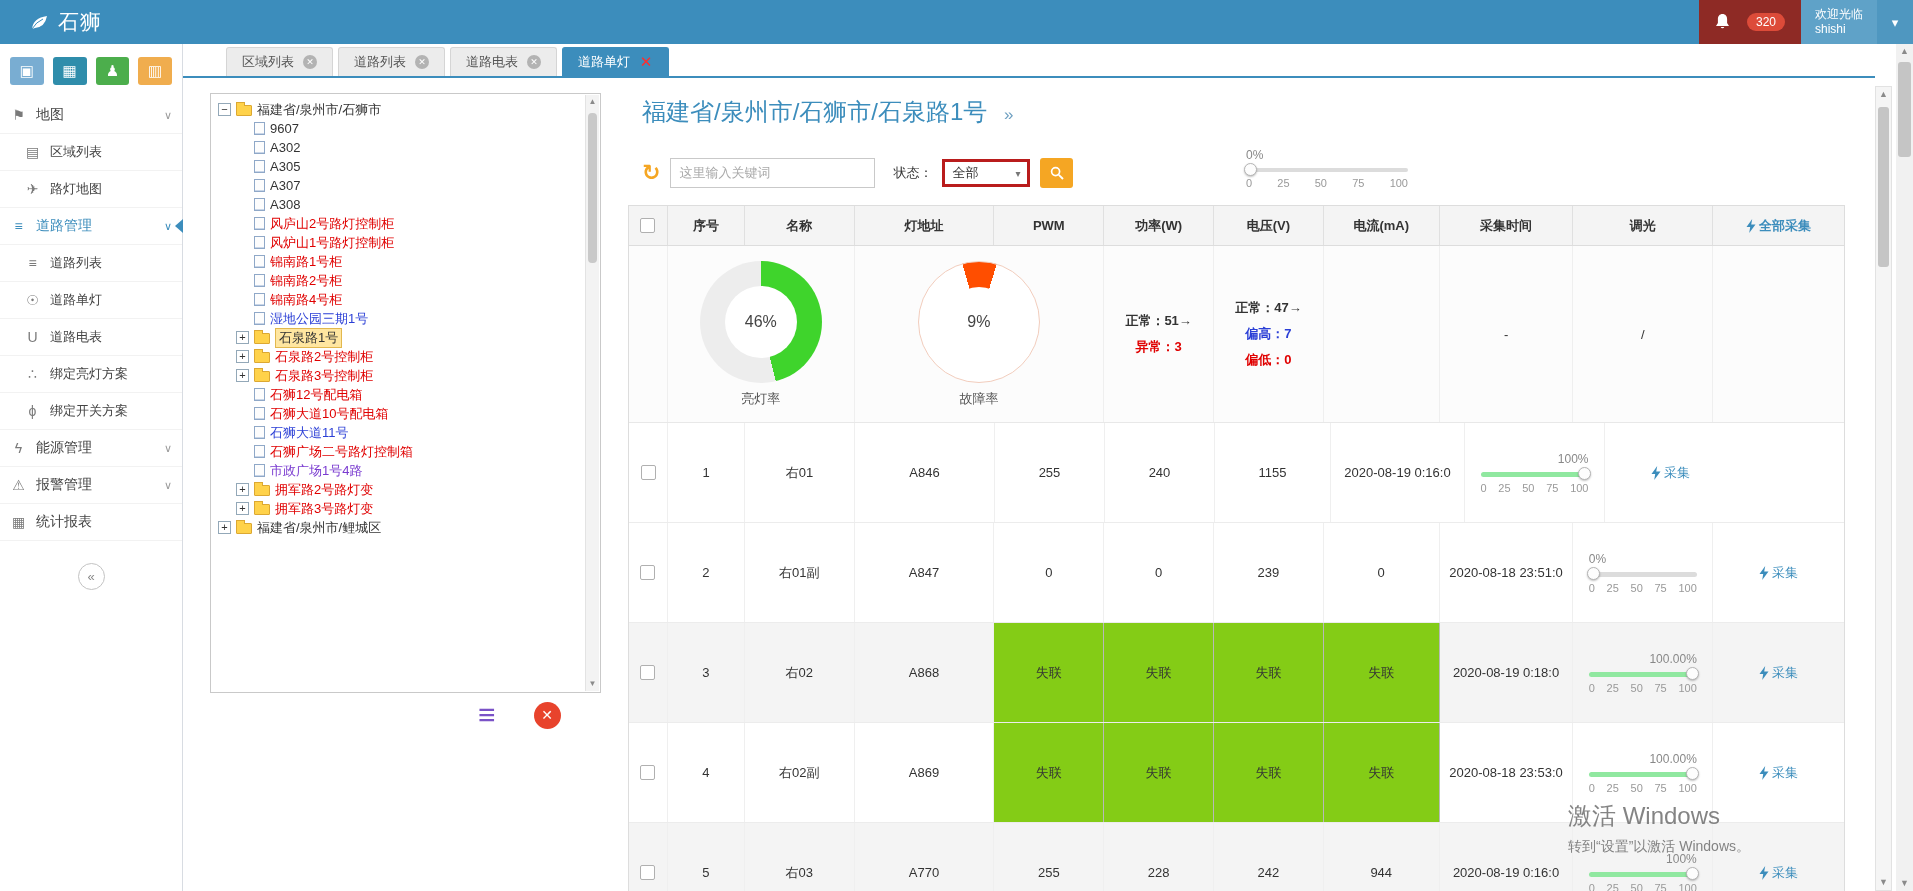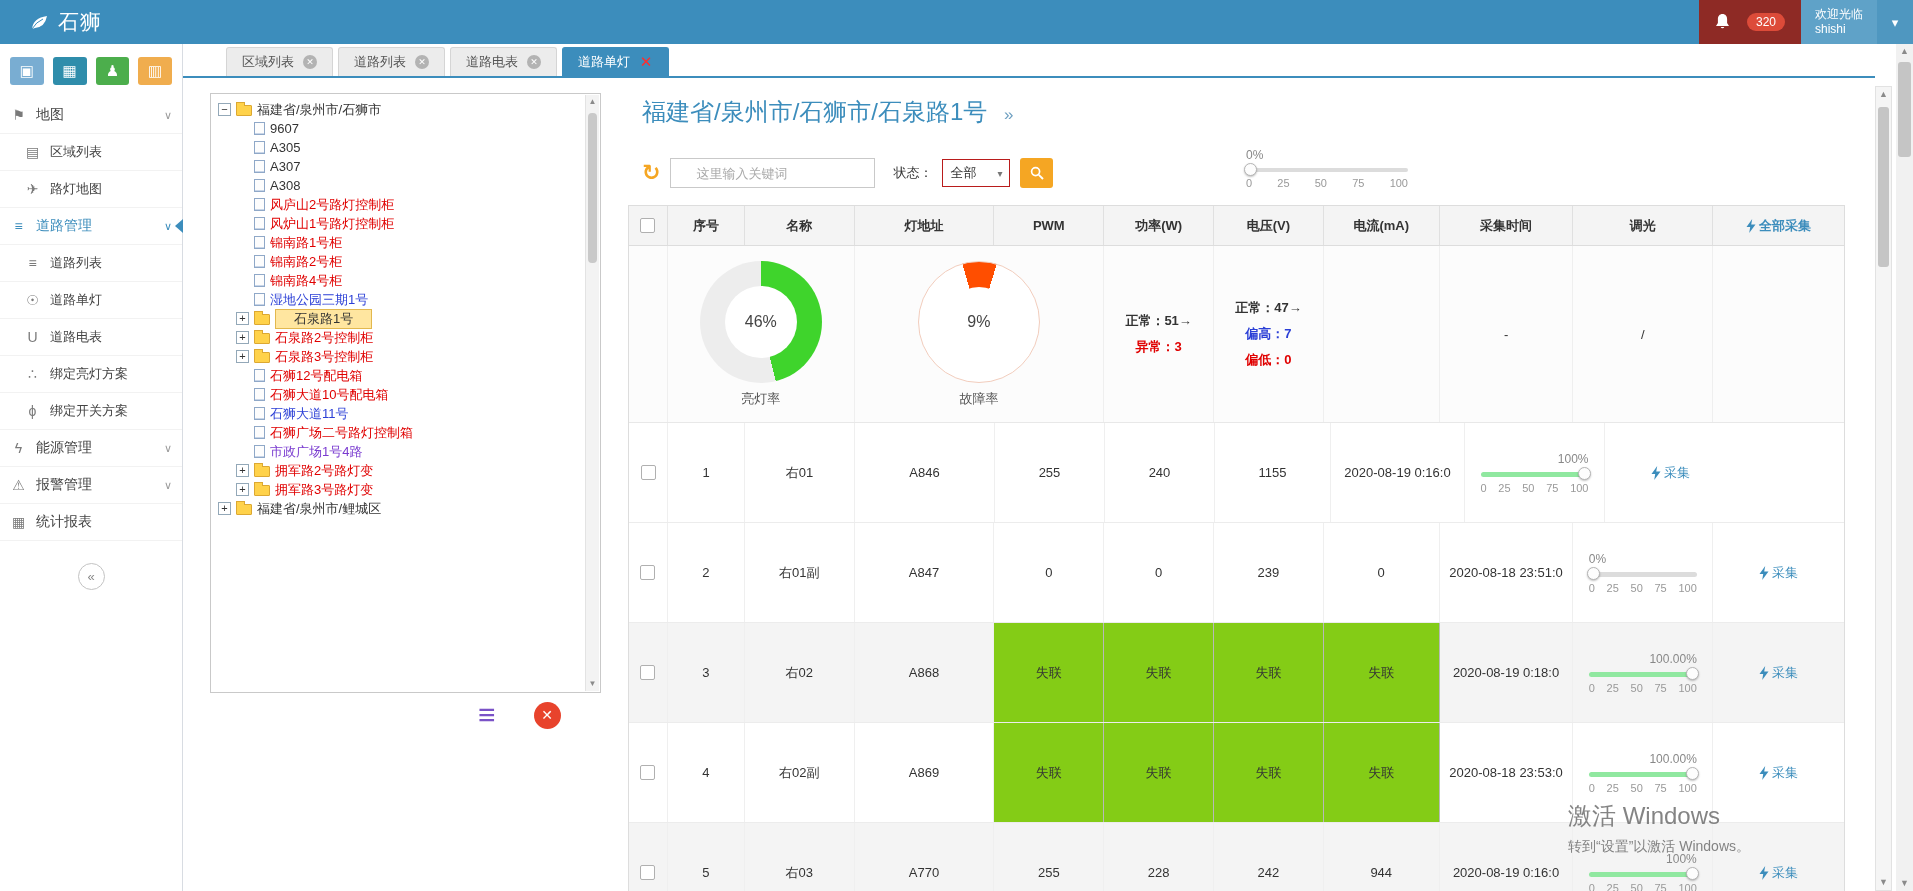--- a/index.html
+++ b/index.html
@@ -42,39 +42,39 @@
   .treepanel{position:absolute;left:210px;top:93px;width:391px;height:600px;border:1px solid #c9c9c9;background:#fff;z-index:5}
   .treeinner{position:absolute;left:7px;top:6px;right:16px;bottom:6px;overflow:hidden;font-size:13px}
   .titem{display:flex;align-items:center;gap:5px;height:19px;white-space:nowrap;cursor:pointer}
   .titem.lvl1{padding-left:18px}
   .tog{flex:0 0 13px;width:13px;height:13px;border:1px solid #93a8b8;background:#fff;font-size:11px;line-height:11px;text-align:center;color:#333}
   .togsp{flex:0 0 13px;width:13px}
   .folder{flex:0 0 16px;width:16px;height:11px;background:#ffd24a;border:1px solid #dcA832;border-radius:1px;position:relative;margin-top:2px}
   .folder::before{content:"";position:absolute;top:-4px;left:-1px;width:7px;height:3px;background:#ffd24a;border:1px solid #dca832;border-bottom:none}
   .file{flex:0 0 11px;width:11px;height:13px;background:#fdfdfd;border:1px solid #8fa8c8;box-shadow:inset 0 -2px 0 -1px #c9d6e8,inset 0 -5px 0 -4px #c9d6e8}
   .t-red{color:#e00000}.t-blue{color:#2b3fd6}.t-purple{color:#7a3bd0}
-  .titem.sel .tlabel{background:#ffe6a0;border:1px solid #e2b84e;padding:0 18px}
+  .titem.sel .tlabel{background:#ffe6a0;border:1px solid #e2b84e;padding:0 3px}
   .vscroll{position:absolute;top:1px;bottom:1px;width:14px;background:#f3f3f3;border-left:1px solid #e3e3e3}
   .vscroll .sarr{position:absolute;left:0;width:100%;height:14px;color:#8a8a8a;font-size:8px;text-align:center;line-height:14px}
   .vscroll .up{top:0}.vscroll .dn{bottom:0}
   .vscroll .thumb{position:absolute;left:2px;right:2px;background:#c9c9c9;border-radius:4px}
   .tree-vscroll{right:1px}
   .tree-actions{position:absolute;left:478px;top:700px;display:flex;align-items:center;gap:38px;z-index:6}
   .listbtn{color:#7a52c7;font-size:30px;font-weight:bold;line-height:30px;cursor:pointer}
   .closebtn{width:27px;height:27px;border-radius:50%;background:#e8432c;color:#fff;font-size:14px;font-weight:bold;display:flex;align-items:center;justify-content:center;cursor:pointer}
 
   
   .breadcrumb{position:absolute;left:642px;top:96px;font-size:24px;color:#3c8dbc;z-index:5}
   .breadcrumb .bc-arrow{font-size:17px;color:#6d9fc0;margin-left:10px}
   .controls{position:absolute;left:642px;top:158px;display:flex;align-items:center;gap:10px;z-index:5}
   .refresh{color:#f5a623;font-size:22px;line-height:22px;font-weight:bold;cursor:pointer}
-  .kwinput{width:205px;height:30px;border:1px solid #c9c9c9;padding:0 25px;font-size:13px;color:#333;outline:none;font-family:Liberation Sans, sans-serif}
+  .kwinput{width:205px;height:30px;border:1px solid #c9c9c9;padding:0 8px;font-size:13px;color:#333;outline:none;font-family:Liberation Serif, serif}
   .kwinput::placeholder{color:#a9a9a9}
   .stlabel{font-size:13px;color:#333;margin-left:8px}
-  .select{width:68px;height:28px;border:1px solid #b91c1c;background:#fff;display:flex;align-items:center;justify-content:space-between;padding:8px 7px;font-size:13px;cursor:pointer}
+  .select{width:88px;height:28px;border:3px solid #b91c1c;background:#fff;display:flex;align-items:center;justify-content:space-between;padding:8px 7px;font-size:13px;cursor:pointer}
   .select .caret{font-size:10px;color:#777}
   .searchbtn{width:33px;height:30px;background:#f5a623;border-radius:3px;display:flex;align-items:center;justify-content:center;cursor:pointer}
   .top-slider{position:absolute;left:1246px;top:148px;width:162px;z-index:5}
   .ts-label{font-size:12px;color:#888;margin-bottom:4px}
   .ts-track{position:relative;height:4px;background:#dcdcdc;border-radius:2px;margin:6px 0 5px 0}
   .knob{position:absolute;top:50%;width:13px;height:13px;margin-top:-7px;background:#fdfdfd;border:1px solid #b5b5b5;border-radius:50%;box-shadow:0 1px 2px rgba(0,0,0,.25)}
   .knob.kleft{left:-2px}.knob.kright{right:-2px}
   .ticks{display:flex;justify-content:space-between;font-size:11px;color:#999}
 
   
@@ -247,20 +247,25 @@
   <div class="treeinner">
     <div class="titem">
       <span class="tog">−</span>
       <span class="folder"></span>
       <span class="tlabel">福建省/泉州市/石狮市</span>
     </div>
     <div class="titem lvl1">
         <span class="togsp"></span>
         <span class="file"></span>
         <span class="tlabel">9607</span>
+      </div>
+    <div class="titem lvl1">
+        <span class="togsp"></span>
+        <span class="file"></span>
+        <span class="tlabel">A302</span>
       </div>
     <div class="titem lvl1">
         <span class="togsp"></span>
         <span class="file"></span>
         <span class="tlabel">A305</span>
       </div>
     <div class="titem lvl1">
         <span class="togsp"></span>
         <span class="file"></span>
         <span class="tlabel">A307</span>

